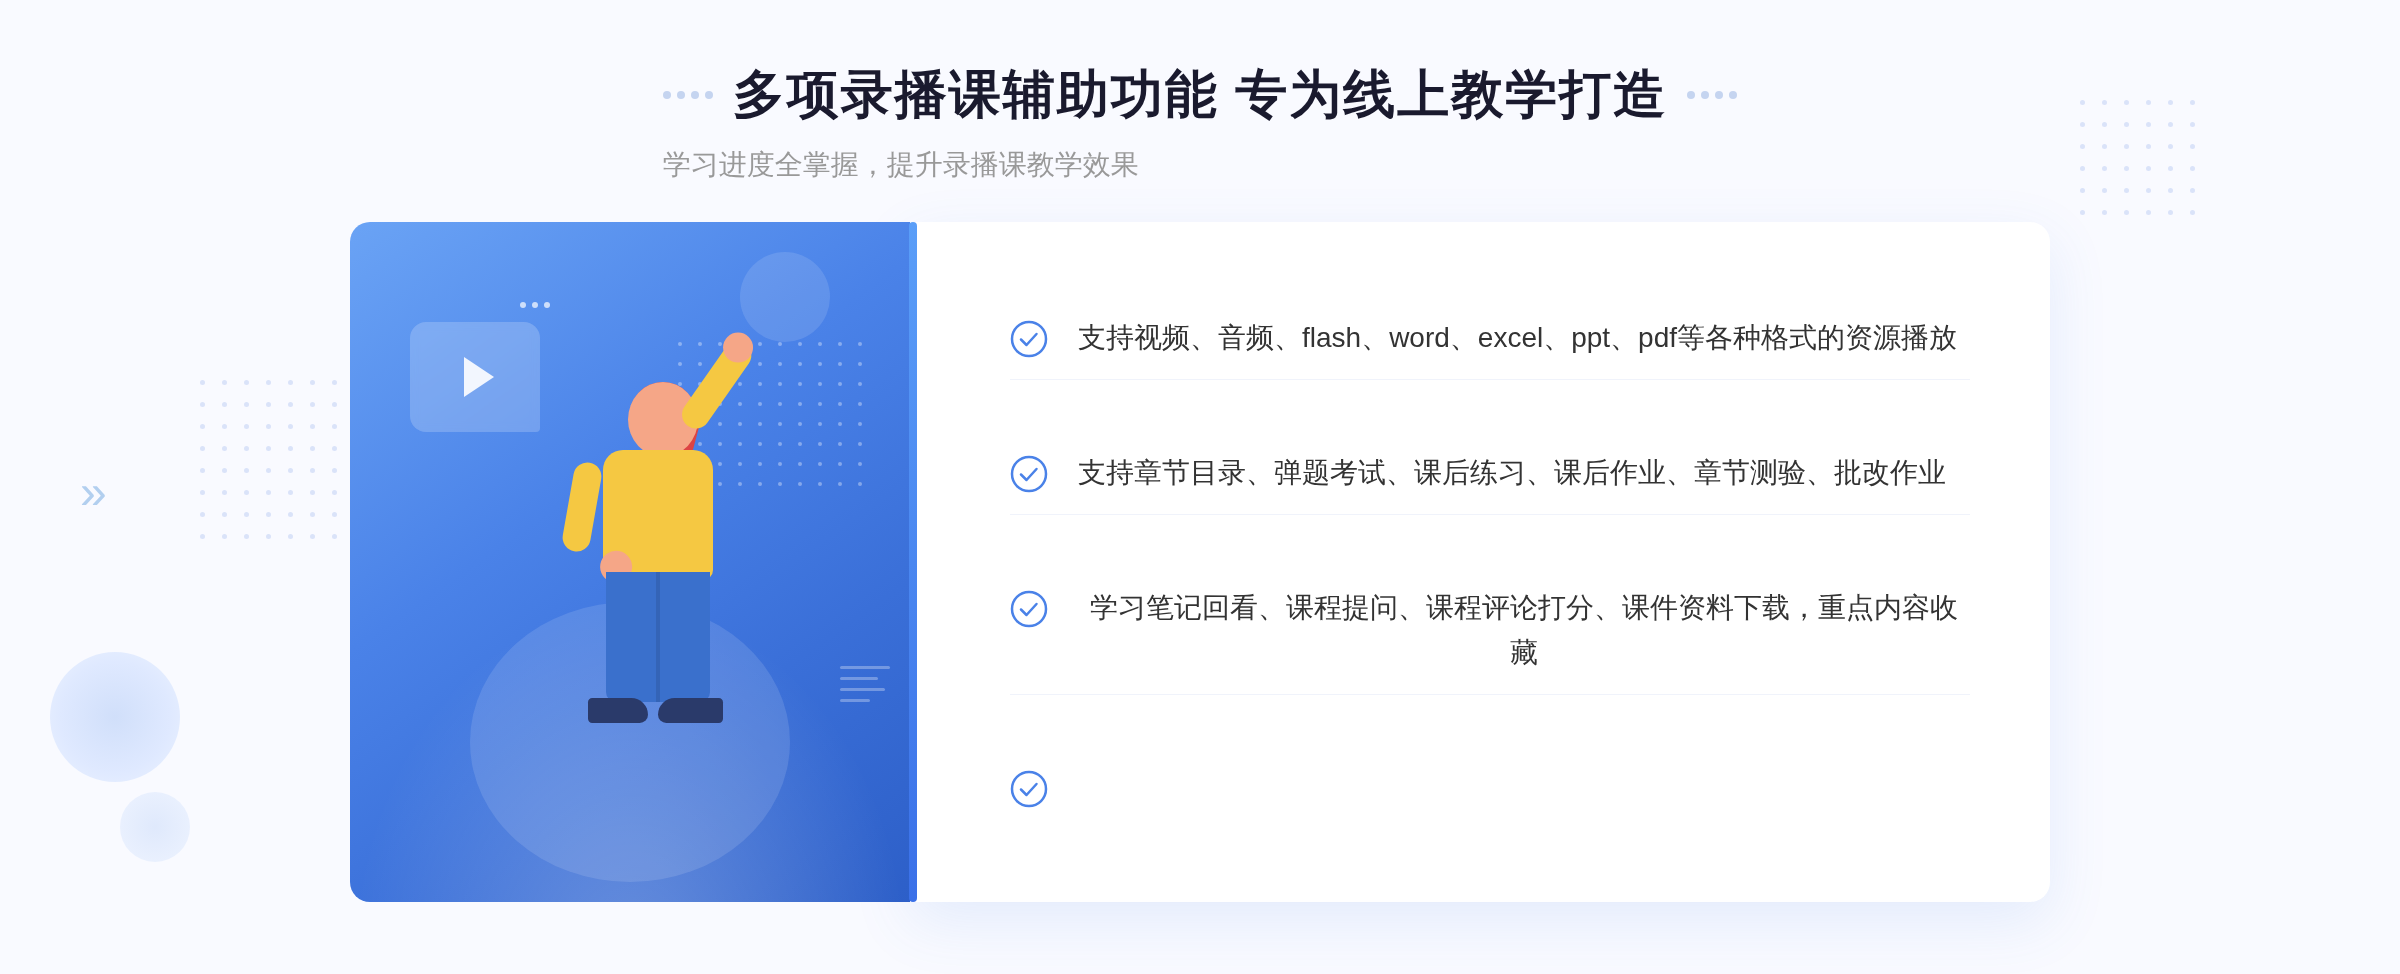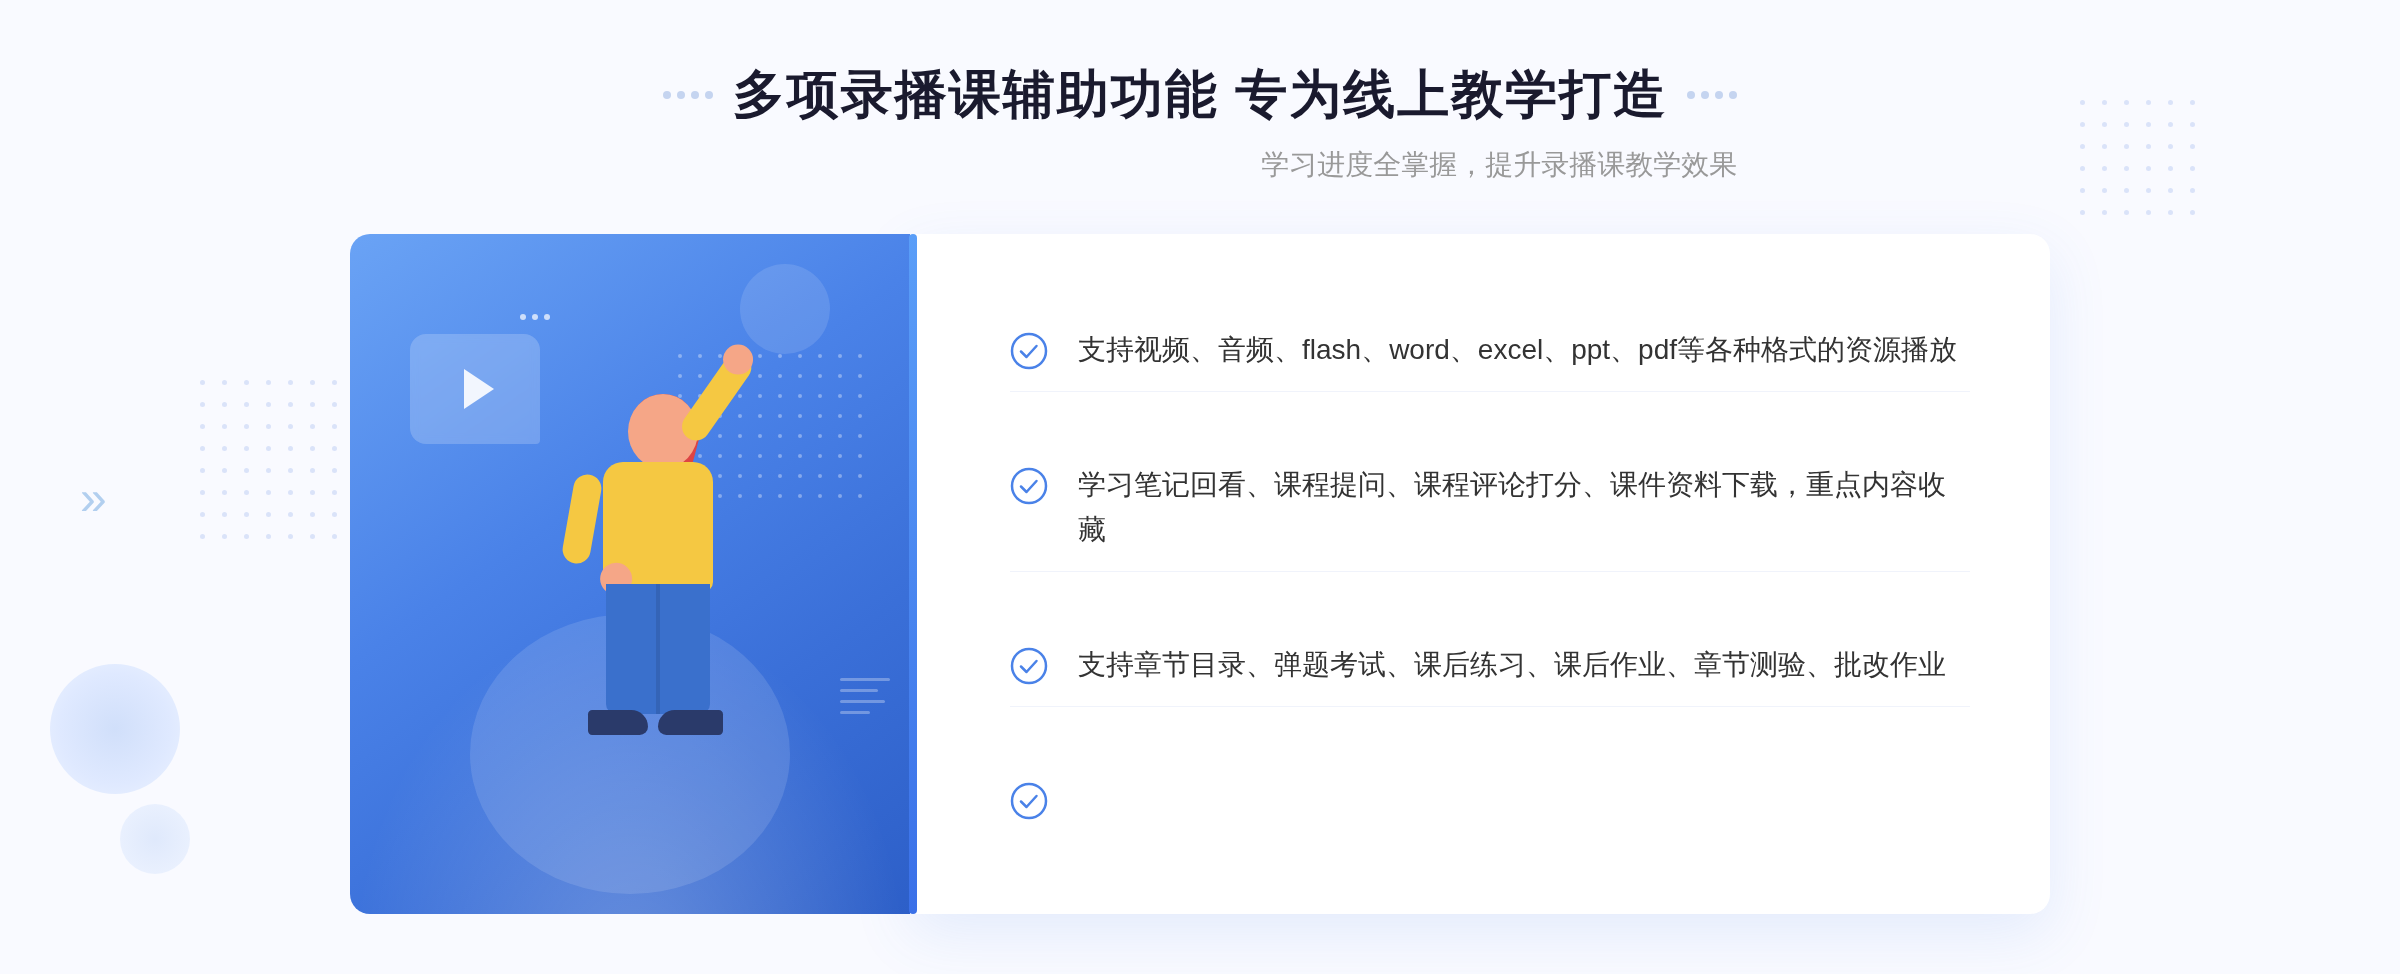--- a/index.html
+++ b/index.html
@@ -83,22 +83,22 @@
       top: 50%;
       transform: translateY(-50%);
       color: #4a90d9;
       font-size: 48px;
       opacity: 0.4;
       letter-spacing: -10px;
     }
 
     
     .header {
-      text-align: right;
-      margin-bottom: 50px;
+      text-align: left;
+      margin-bottom: 38px;
       position: relative;
     }
 
     .header-title-row {
       display: flex;
       align-items: center;
       justify-content: center;
       gap: 20px;
       margin-bottom: 16px;
     }
@@ -390,20 +390,21 @@
     
     .features-panel {
       flex: 1;
       background: white;
       border-radius: 0 20px 20px 0;
       padding: 50px 80px 50px 100px;
       display: flex;
       flex-direction: column;
       justify-content: space-around;
       box-shadow: 0 20px 60px rgba(74, 130, 232, 0.12);
+      text-align: center;
     }
 
     .feature-item {
       display: flex;
       align-items: flex-start;
       gap: 30px;
       padding: 18px 0;
       border-bottom: 1px solid #f0f3fb;
     }
     .feature-item:last-child {
@@ -724,31 +725,31 @@
         <span class="feature-text">支持视频、音频、flash、word、excel、ppt、pdf等各种格式的资源播放</span>
       </div>
 
       <div class="feature-item">
         <div class="check-icon">
           <svg viewBox="0 0 38 38" fill="none" xmlns="http://www.w3.org/2000/svg">
             <circle cx="19" cy="19" r="17" stroke="#4a82e8" stroke-width="2.5"></circle>
             <path d="M11 19.5l5.5 5.5 10-11" stroke="#4a82e8" stroke-width="2.5" stroke-linecap="round" stroke-linejoin="round"></path>
           </svg>
         </div>
-        <span class="feature-text">学习笔记回看、课程提问、课程评论打分、课件资料下载，重点内容收藏</span>
+        <span class="feature-text">支持章节目录、弹题考试、课后练习、课后作业、章节测验、批改作业</span>
       </div>
 
       <div class="feature-item">
         <div class="check-icon">
           <svg viewBox="0 0 38 38" fill="none" xmlns="http://www.w3.org/2000/svg">
             <circle cx="19" cy="19" r="17" stroke="#4a82e8" stroke-width="2.5"></circle>
             <path d="M11 19.5l5.5 5.5 10-11" stroke="#4a82e8" stroke-width="2.5" stroke-linecap="round" stroke-linejoin="round"></path>
           </svg>
         </div>
-        <span class="feature-text">支持章节目录、弹题考试、课后练习、课后作业、章节测验、批改作业</span>
+        <span class="feature-text">学习笔记回看、课程提问、课程评论打分、课件资料下载，重点内容收藏</span>
       </div>
 
       <div class="feature-item">
         <div class="check-icon">
           <svg viewBox="0 0 38 38" fill="none" xmlns="http://www.w3.org/2000/svg">
             <circle cx="19" cy="19" r="17" stroke="#4a82e8" stroke-width="2.5"></circle>
             <path d="M11 19.5l5.5 5.5 10-11" stroke="#4a82e8" stroke-width="2.5" stroke-linecap="round" stroke-linejoin="round"></path>
           </svg>
         </div>
       </div>

